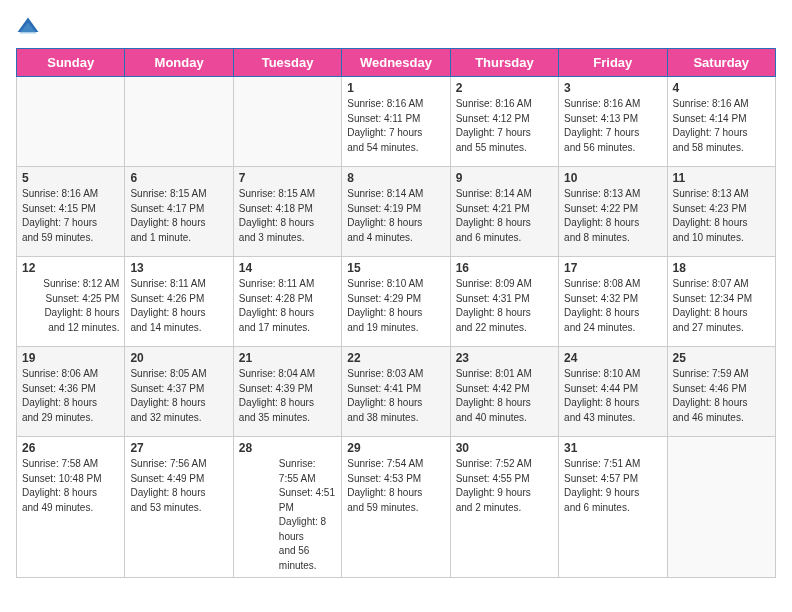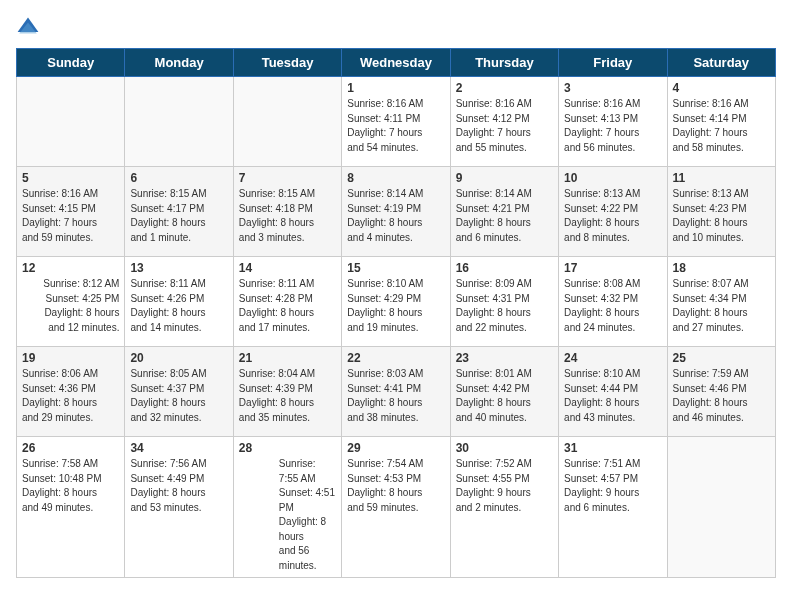--- a/index.html
+++ b/index.html
@@ -51,21 +51,21 @@
     .location {
       font-size: 16px;
       color: #555;
     }
     table {
       width: 100%;
       border-collapse: collapse;
       table-layout: fixed;
     }
     thead tr th {
-      background-color: #0c4a6e;
+      background-color: #ec4899;
       color: #fff;
       font-size: 13px;
       padding: 6px 4px;
       text-align: center;
       border: 1px solid #2a6db5;
     }
     tbody tr td {
       border: 1px solid #ccc;
       vertical-align: top;
       padding: 4px 5px;
@@ -247,21 +247,21 @@
         <td>
           <div class="day-num">17</div>
           <div class="day-info" style="white-space: pre-line;">Sunrise: 8:08 AM
 Sunset: 4:32 PM
 Daylight: 8 hours
 and 24 minutes.</div>
         </td>
         <td>
           <div class="day-num">18</div>
           <div class="day-info" style="white-space: pre-line;">Sunrise: 8:07 AM
-Sunset: 4:34 PM
+Sunset: 12:34 PM
 Daylight: 8 hours
 and 27 minutes.</div>
         </td>
       </tr>
       <tr>
         <td>
           <div class="day-num">19</div>
           <div class="day-info" style="white-space: pre-line;">Sunrise: 8:06 AM
 Sunset: 4:36 PM
 Daylight: 8 hours
@@ -312,21 +312,21 @@
       </tr>
       <tr>
         <td>
           <div class="day-num">26</div>
           <div class="day-info" style="white-space: pre-line;">Sunrise: 7:58 AM
 Sunset: 10:48 PM
 Daylight: 8 hours
 and 49 minutes.</div>
         </td>
         <td>
-          <div class="day-num">34</div>
+          <div class="day-num">27</div>
           <div class="day-info" style="white-space: pre-line;">Sunrise: 7:56 AM
 Sunset: 4:49 PM
 Daylight: 8 hours
 and 53 minutes.</div>
         </td>
         <td>
           <div class="day-num">28</div>
           <div class="day-info" style="white-space: pre-line; margin-left: 40px;">Sunrise: 7:55 AM
 Sunset: 4:51 PM
 Daylight: 8 hours

